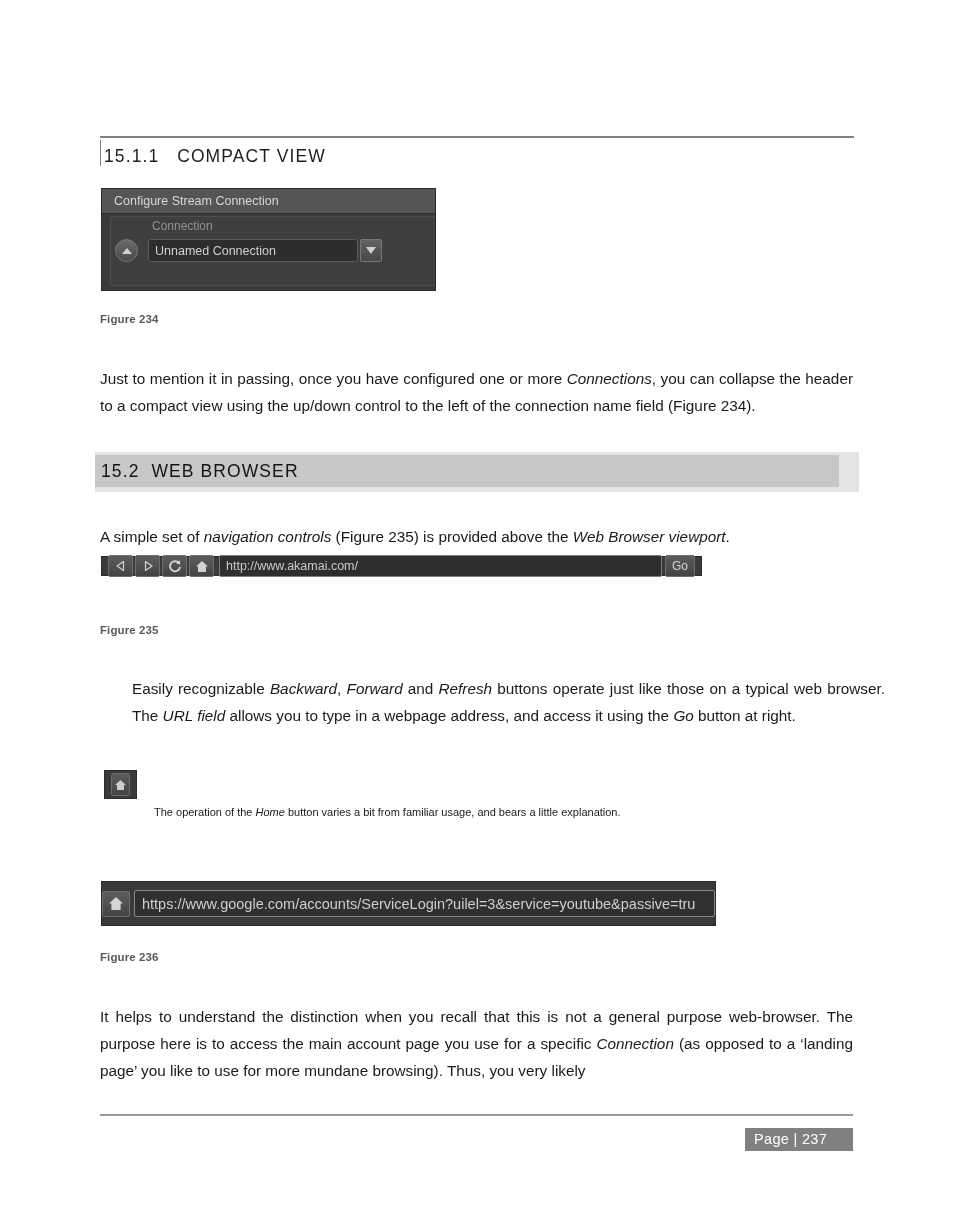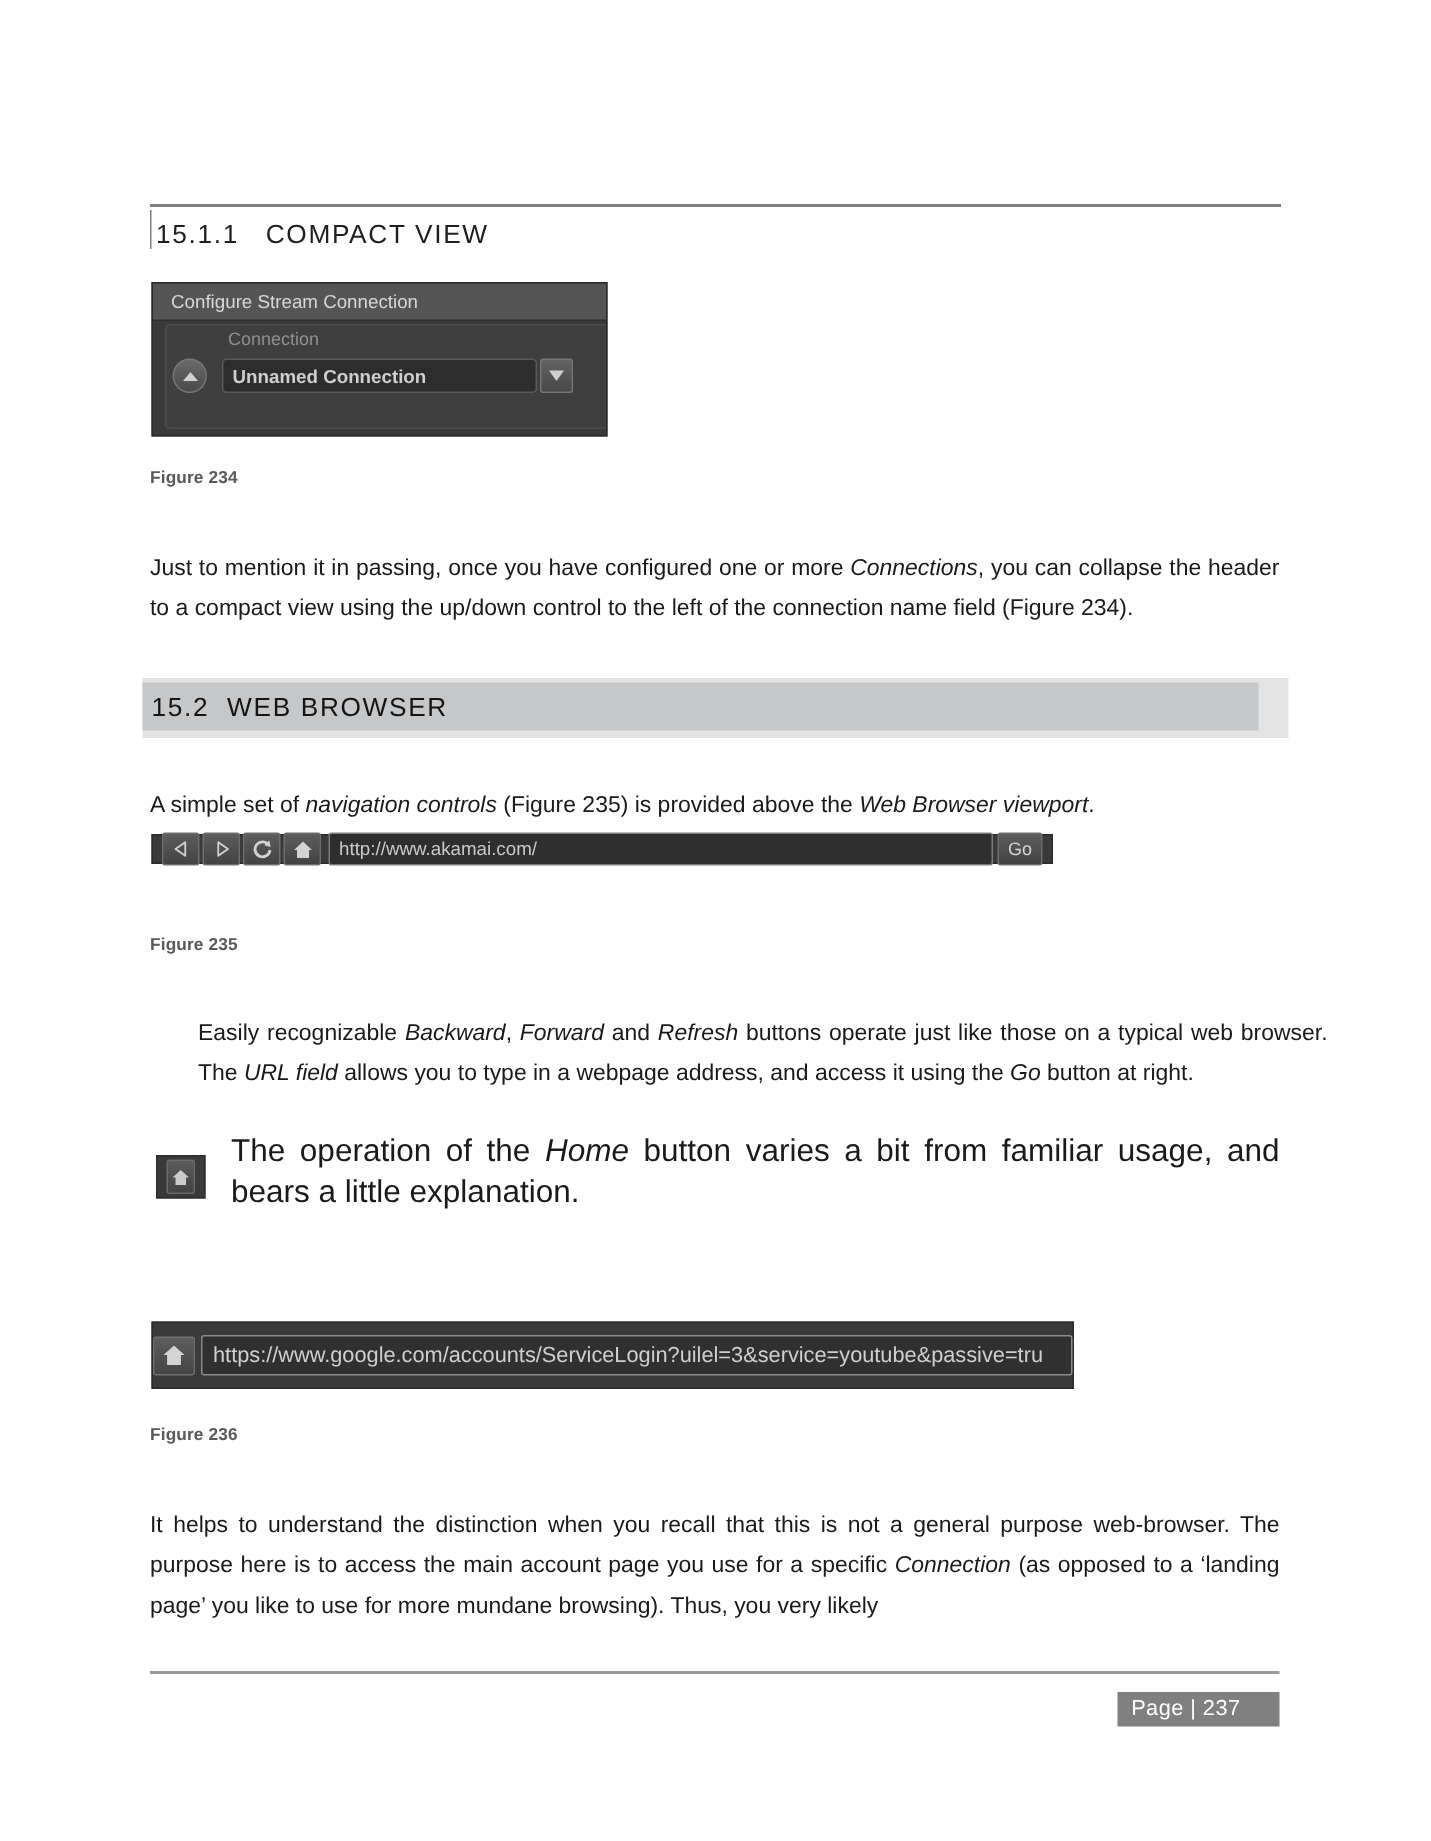--- a/index.html
+++ b/index.html
@@ -53,21 +53,21 @@
     font-weight: 400;
     padding-left: 4px;
     white-space: pre;
   }
 
   
   .fig234 {
     position: absolute;
     left: 101px;
     top: 188px;
-    width: 304px;
+    width: 335px;
     height: 103px;
     background: #3c3c3c;
     border: 1px solid #2a2a2a;
     overflow: hidden;
   }
   .f234-titlebar {
     height: 25px;
     background: #555555;
     border-bottom: 1px solid #2e2e2e;
     display: flex;
@@ -132,21 +132,20 @@
     border: 1px solid #5a5a5a;
     border-radius: 3px;
     display: flex;
     align-items: center;
   }
   .f234-field-text {
     color: #cfcfcf;
     font-size: 12.5px;
     padding-left: 6px;
     white-space: nowrap;
-    font-weight: bold;
   }
   .f234-dd {
     position: absolute;
     left: 258px;
     top: 25px;
     width: 22px;
     height: 23px;
     background: linear-gradient(180deg,#636363 0%, #474747 100%);
     border: 1px solid #777;
     border-radius: 2px;
@@ -284,23 +283,23 @@
     background: linear-gradient(180deg,#5b5b5b 0%, #434343 100%);
     border: 1px solid #6b6b6b;
     border-radius: 2px;
     display: flex;
     align-items: center;
     justify-content: center;
   }
   .note-text {
     position: absolute;
     left: 154px;
-    top: 733px;
+    top: 788px;
     width: 699px;
-    font-size: 21px;
+    font-size: 11px;
     line-height: 27px;
     text-align: justify;
   }
 
   
   .fig236 {
     position: absolute;
     left: 101px;
     top: 881px;
     width: 615px;

